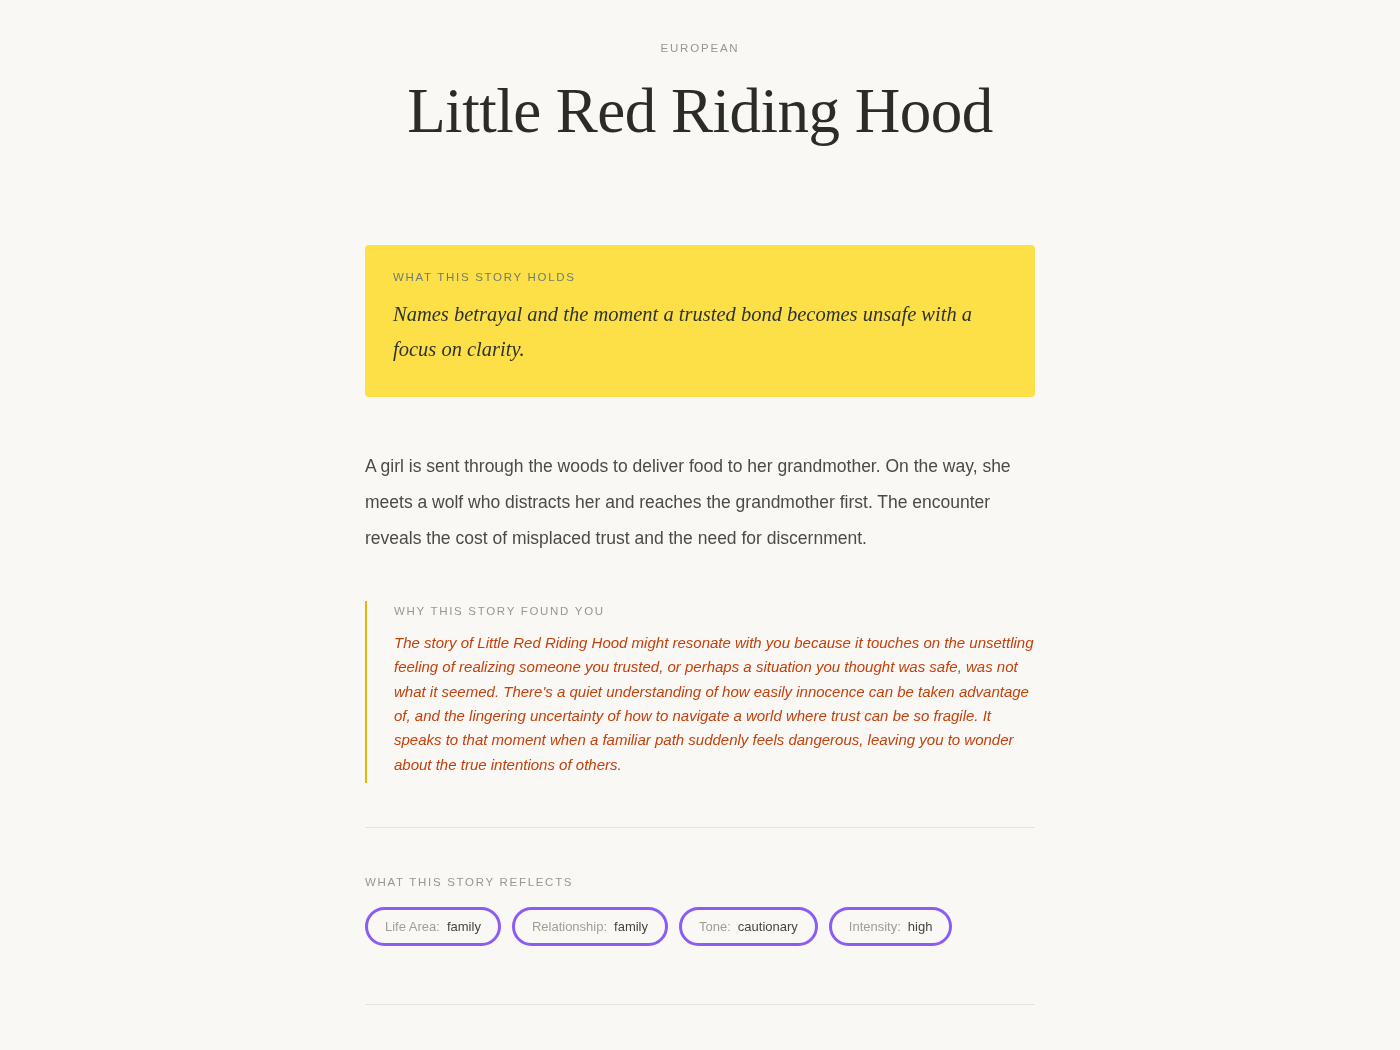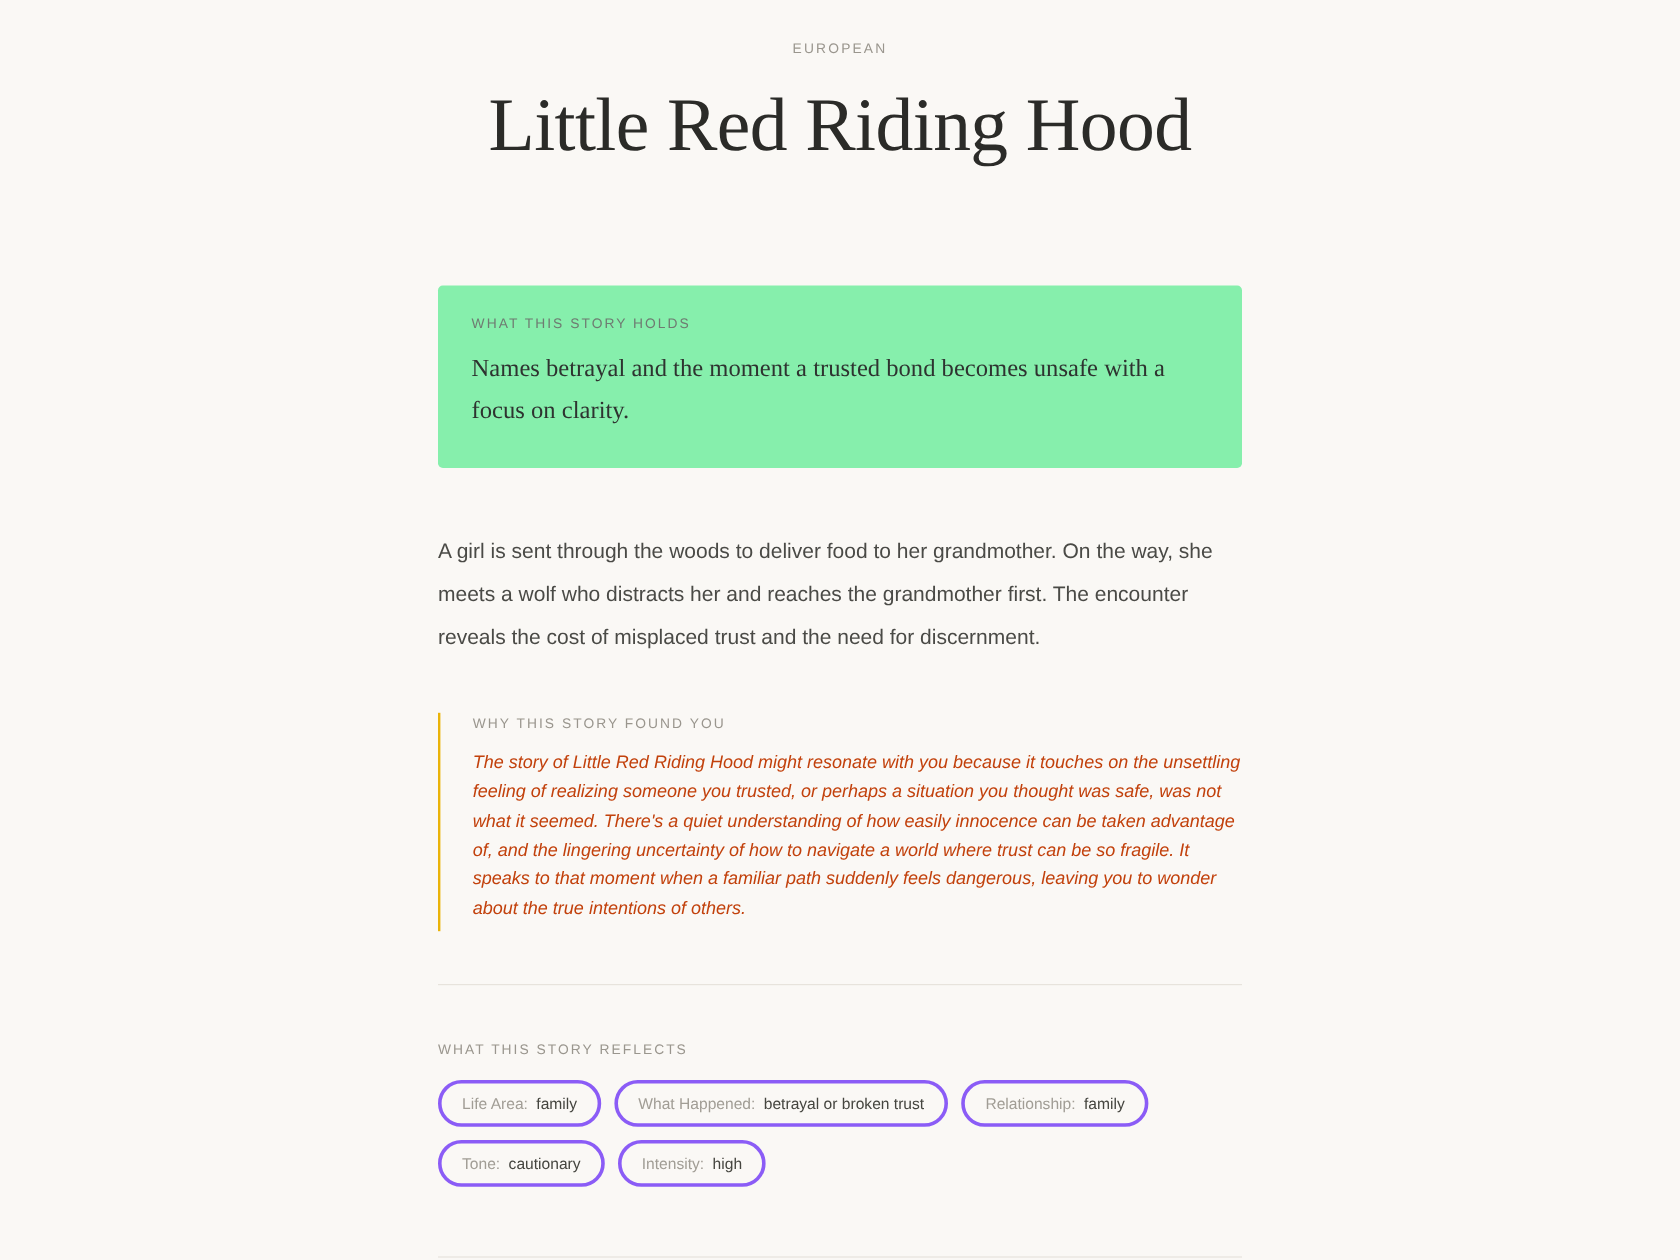--- a/index.html
+++ b/index.html
@@ -16,22 +16,22 @@
   }
   .page {
     width: 1400px;
     min-height: 1050px;
     box-sizing: border-box;
     padding: 0;
     position: relative;
   }
   .content {
     width: 670px;
-    margin: 16px auto;
-    padding-top: 19px;
+    margin: 0 auto;
+    padding-top: 42px;
   }
   .eyebrow {
     text-align: center;
     font-size: 11.5px;
     letter-spacing: 1.8px;
     color: #9a968e;
     text-transform: uppercase;
     font-family: "Liberation Sans", sans-serif;
   }
   .title {
@@ -39,33 +39,34 @@
     font-family: "Liberation Serif", serif;
     font-weight: 400;
     font-size: 63px;
     line-height: 1.12;
     color: #2b2b28;
     margin: 22px 0 0 0;
     letter-spacing: -0.5px;
   }
   .holds-card {
     margin-top: 98px;
-    background: #86efac;
+    background: #fde047;
     border-radius: 4px;
     padding: 26px 28px 30px 28px;
   }
   .holds-label {
     font-size: 11.5px;
     letter-spacing: 1.7px;
     text-transform: uppercase;
     color: #6f7b72;
   }
   .holds-text {
     margin-top: 14px;
     font-family: "Liberation Serif", serif;
+    font-style: italic;
     font-size: 20.5px;
     line-height: 1.72;
     color: #2e3330;
   }
   .summary {
     margin-top: 52px;
     font-size: 17.5px;
     line-height: 2.05;
     color: #4a4a46;
   }
@@ -149,24 +150,20 @@
     <div class="divider"></div>
 
     <div class="reflects-label">WHAT THIS STORY REFLECTS</div>
 
     <div class="chips">
       <div class="chip">
         <span class="k">Life Area:</span>
         <span class="v">family</span>
       </div>
       <div class="chip">
-        <span class="k">What Happened:</span>
-        <span class="v">betrayal or broken trust</span>
-      </div>
-      <div class="chip">
         <span class="k">Relationship:</span>
         <span class="v">family</span>
       </div>
       <div class="chip">
         <span class="k">Tone:</span>
         <span class="v">cautionary</span>
       </div>
       <div class="chip">
         <span class="k">Intensity:</span>
         <span class="v">high</span>

